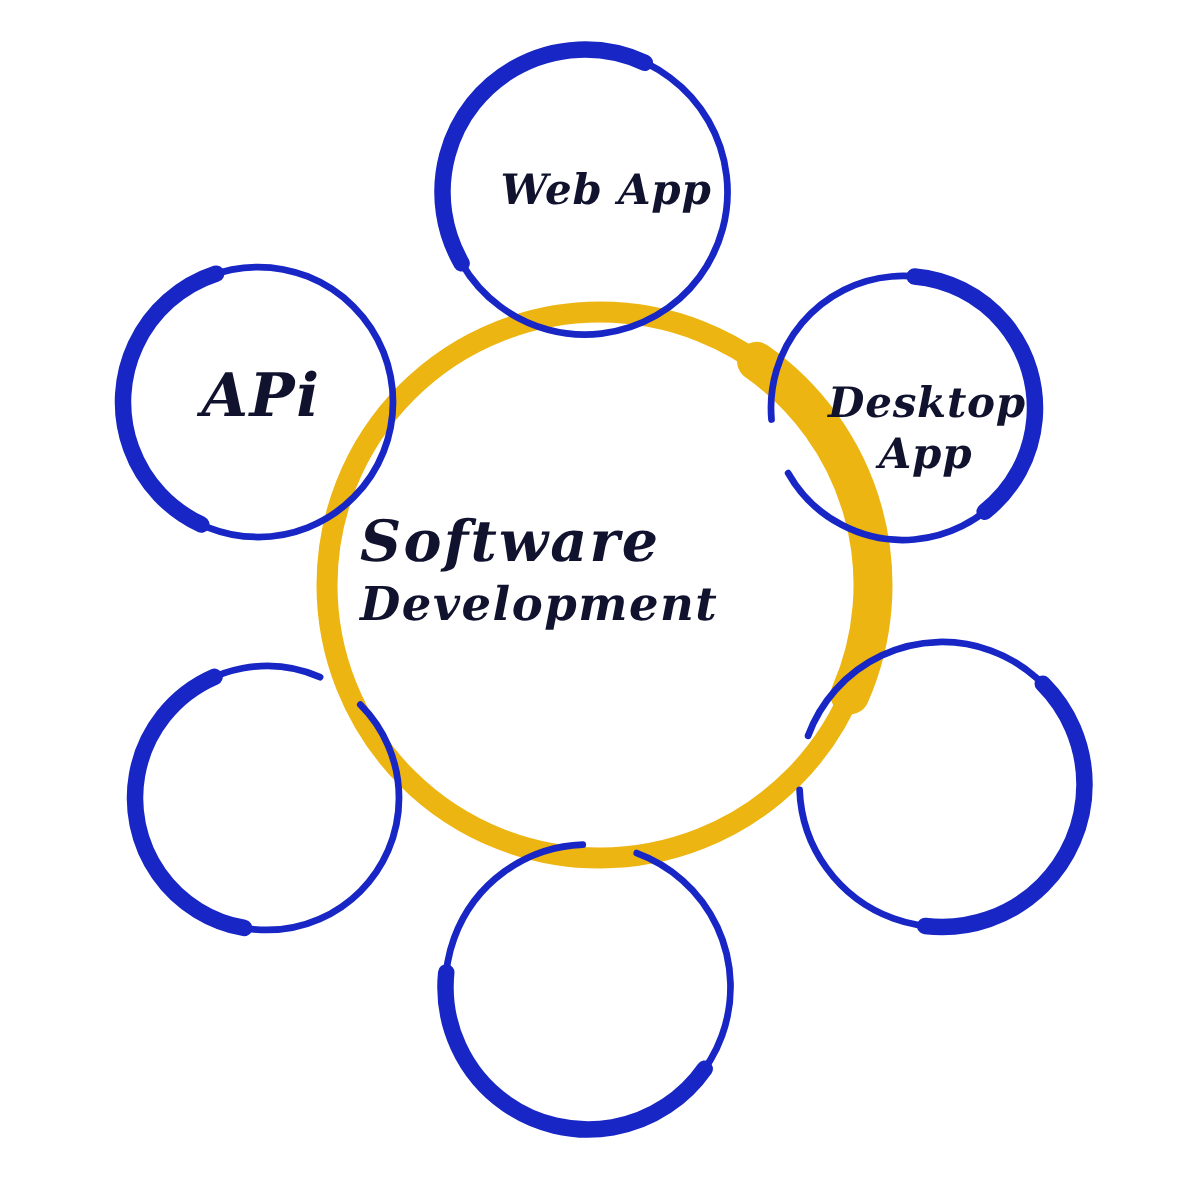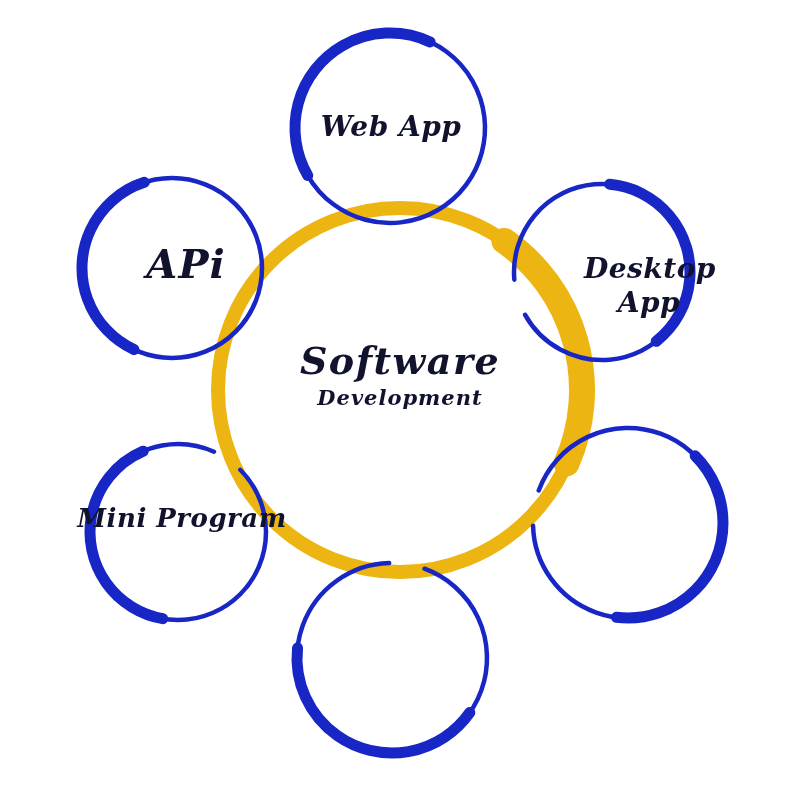--- a/index.html
+++ b/index.html
@@ -37,33 +37,33 @@
     text-align: center;
     color: var(--ink);
     font-style: italic;
     font-weight: 700;
     font-size: 28px;
     line-height: 1.2;
     letter-spacing: 0.5px;
   }
   .label.api { font-size: 40px; letter-spacing: 1px; }
   .label.mini { font-size: 26px; }
-  .center-title { position: absolute; left: 240px; top: 338px; width: 320px; text-align: center; color: var(--ink); }
+  .center-title { position: absolute; left: 240px; top: 338px; width: 320px; color: var(--ink); }
   .center-title .line1 {
     display: block;
     font-style: italic;
     font-weight: 700;
     font-size: 38px;
     letter-spacing: 1.5px;
   }
   .center-title .line2 {
     display: block;
     font-style: italic;
     font-weight: 700;
-    font-size: 21px;
+    font-size: 31px;
     letter-spacing: 1px;
     margin-top: 2px;
   }
 </style>
 </head>
 <body>
 
 <div class="stage">
 
   <svg width="800" height="800" viewBox="0 0 800 800">
@@ -102,23 +102,22 @@
       <circle class="node" cx="172" cy="268" r="90"></circle>
       <circle class="node thick" cx="172" cy="268" r="90" stroke-dasharray="215 350" transform="rotate(115 172 268)"></circle>
     </g>
   </svg>
 
   <div class="center-title">
     <span class="line1">Software</span>
     <span class="line2">Development</span>
   </div>
 
-  <div class="label" style="left:301px; top:110px; width:180px;">Web App</div>
+  <div class="label" style="left:314px; top:110px; width:180px;">Web App</div>
 
-  <div class="label" style="left:584px; top:252px; width:130px;">Desktop App</div>
+  <div class="label" style="left:552px; top:252px; width:130px;">Desktop App</div>
 
 
 
-  <div class="label mini" style="left:72px; top:503px; width:220px;">Mini Program</div>
 
-  <div class="label api" style="left:116px; top:240px; width:140px;">APi</div>
+  <div class="label api" style="left:104px; top:240px; width:140px;">APi</div>
 
 </div>
 
 </body></html>

